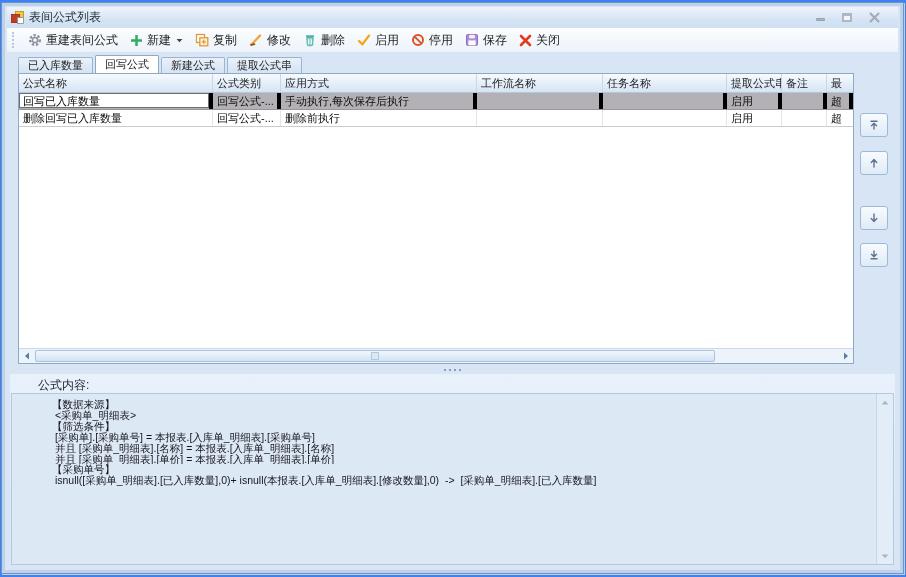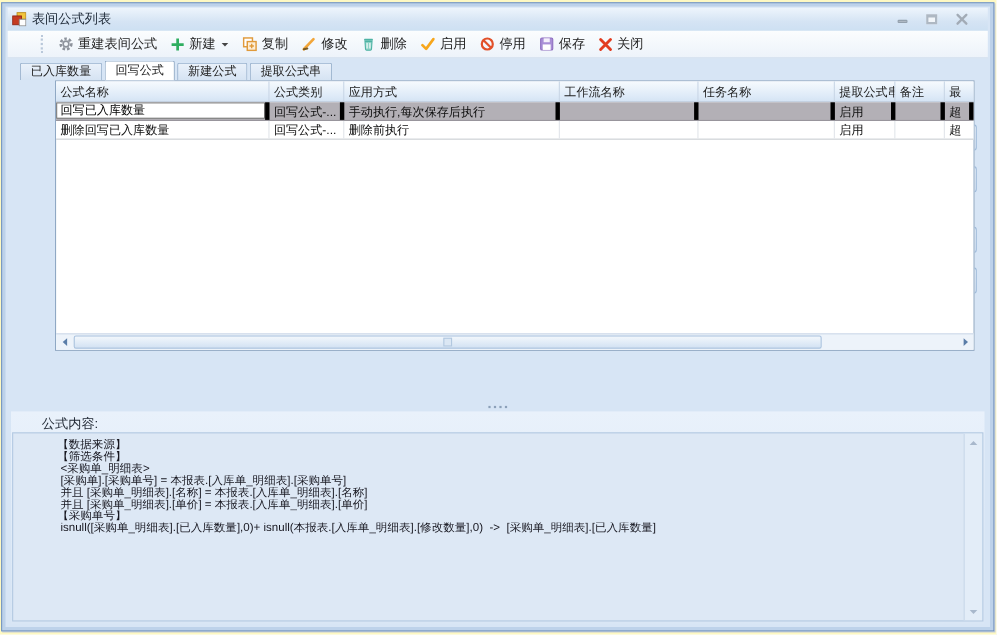--- a/index.html
+++ b/index.html
@@ -1,42 +1,42 @@
 <!DOCTYPE html>
 <html><head>
 <meta charset="utf-8">
 <style>
   html,body{margin:0;padding:0;background:#fff;}
   *{box-sizing:border-box;font-family:"Liberation Sans","DejaVu Sans",sans-serif;}
-  .screen{position:relative;width:906px;height:577px;background:#fef9c3;overflow:hidden;}
+  .screen{position:relative;width:906px;height:577px;background:#3b82f6;overflow:hidden;}
   .window{position:absolute;left:1px;top:2px;width:903px;height:572px;
     background:#d7e5f5;border:1px solid #7092bc;box-shadow:inset 0 0 0 3px #bdd2ea,1px 1px 0 #c7cdd4;}
   
   .titlebar{position:absolute;left:5px;top:4px;right:5px;height:21px;display:flex;align-items:center;
     background:linear-gradient(#eef5fc,#d5e4f4 60%,#cde0f2);}
   .appicon{margin:0 5px 0 4px;flex:0 0 auto;}
   .title{font-size:12px;color:#1e2a38;}
   .winbtns{margin-left:auto;display:flex;align-items:center;gap:11px;padding-right:16px;}
   .wbtn{width:16px;height:14px;display:flex;align-items:center;justify-content:center;cursor:default;}
   .glyph-min{width:9px;height:3px;background:#aeb8c3;border:1px solid #93a0ad;border-radius:1px;margin-top:4px;}
   .glyph-max{width:10px;height:9px;border:2px solid #aeb8c3;border-top-width:3px;background:#f2f6fa;}
   
   .toolbar{position:absolute;left:5px;top:25px;right:5px;height:25px;display:flex;align-items:center;
-    background:linear-gradient(#fbfdfe,#edf3fa);border-bottom:1px solid #d9e3ef;padding-left:25px;}
+    background:linear-gradient(#fbfdfe,#edf3fa);border-bottom:1px solid #d9e3ef;}
   .grip{width:4px;height:16px;margin:0 6px 0 5px;border-left:2px dotted #b9c8da;}
   .tbtn{display:flex;align-items:center;gap:4px;padding:2px 6px;font-size:12px;color:#1e1e1e;border-radius:2px;cursor:default;}
   .tbtn svg{flex:0 0 auto;}
   .caret{margin-left:1px;}
   
   .tabstrip{position:absolute;left:16px;top:53px;height:17px;display:flex;align-items:flex-end;z-index:3;}
   .tab{height:16px;line-height:15px;padding:0 9px;font-size:11px;color:#222;margin-right:2px;
     background:linear-gradient(#eaf1fa,#d5e3f3);border:1px solid #9db4cf;border-bottom:none;border-radius:2px 2px 0 0;}
   .tab.active{background:#fff;height:18px;line-height:17px;border-color:#8fa8c4;position:relative;z-index:4;}
   
-  .tablebox{position:absolute;left:16px;top:70px;width:836px;height:246px;background:#fff;border:1px solid #8fa8c4;z-index:2;margin-left:32px;}
+  .tablebox{position:absolute;left:16px;top:70px;width:836px;height:291px;background:#fff;border:1px solid #8fa8c4;z-index:2;}
   .thead{display:flex;height:19px;background:linear-gradient(#f6fafe,#dcE9f7 80%,#d5e4f4);border-bottom:1px solid #b7c7da;}
   .th{font-size:11px;color:#1c1c1c;padding:2px 0 0 4px;border-right:1px solid #c9d6e6;overflow:hidden;white-space:nowrap;}
   .trow{display:flex;height:17px;border-bottom:1px solid #c9cdd2;background:#fff;}
   .trow.selected{background:#b3b0b6;border-bottom:1px solid #98959c;}
   .td{font-size:11px;color:#0d0d0d;padding:1px 0 0 4px;border-right:1px solid #e2e5ea;overflow:hidden;white-space:nowrap;}
   .trow.selected .td{border-right:4px solid #000000;}
   .c0{width:194px;}.c1{width:68px;}.c2{width:196px;}.c3{width:126px;}.c4{width:124px;}.c5{width:55px;}.c6{width:45px;}
   .c7{flex:1;border-right:none;}
   .td.c0.editwrap{padding:0;}
   .editor{margin:0;height:15px;line-height:14px;background:#fff;border:1px solid #6e6e6e;font-size:11px;padding:0 0 0 3px;
@@ -257,22 +257,22 @@
         <i></i>
         <i></i>
         <i></i>
       </div>
 
     <div class="bottompanel">
       <div class="panel-label">公式内容:</div>
       <div class="panel-content">
         <div class="fwrap">
           <div class="fline">【数据来源】</div>
+          <div class="fline"> &lt;采购单_明细表&gt;</div>
           <div class="fline">【筛选条件】</div>
-          <div class="fline"> &lt;采购单_明细表&gt;</div>
           <div class="fline"> [采购单].[采购单号] = 本报表.[入库单_明细表].[采购单号]</div>
           <div class="fline"> 并且 [采购单_明细表].[名称] = 本报表.[入库单_明细表].[名称]</div>
           <div class="fline"> 并且 [采购单_明细表].[单价] = 本报表.[入库单_明细表].[单价]</div>
           <div class="fline">【采购单号】</div>
           <div class="fline"> isnull([采购单_明细表].[已入库数量],0)+ isnull(本报表.[入库单_明细表].[修改数量],0)  -&gt;  [采购单_明细表].[已入库数量]</div>
         </div>
         <div class="vscroll">
           <div class="varrow up">
             <svg width="8" height="5" viewBox="0 0 8 5">
                 <path d="M0.5 4.5 L4 0.8 L7.5 4.5 Z" fill="#a8b8cc"></path>

